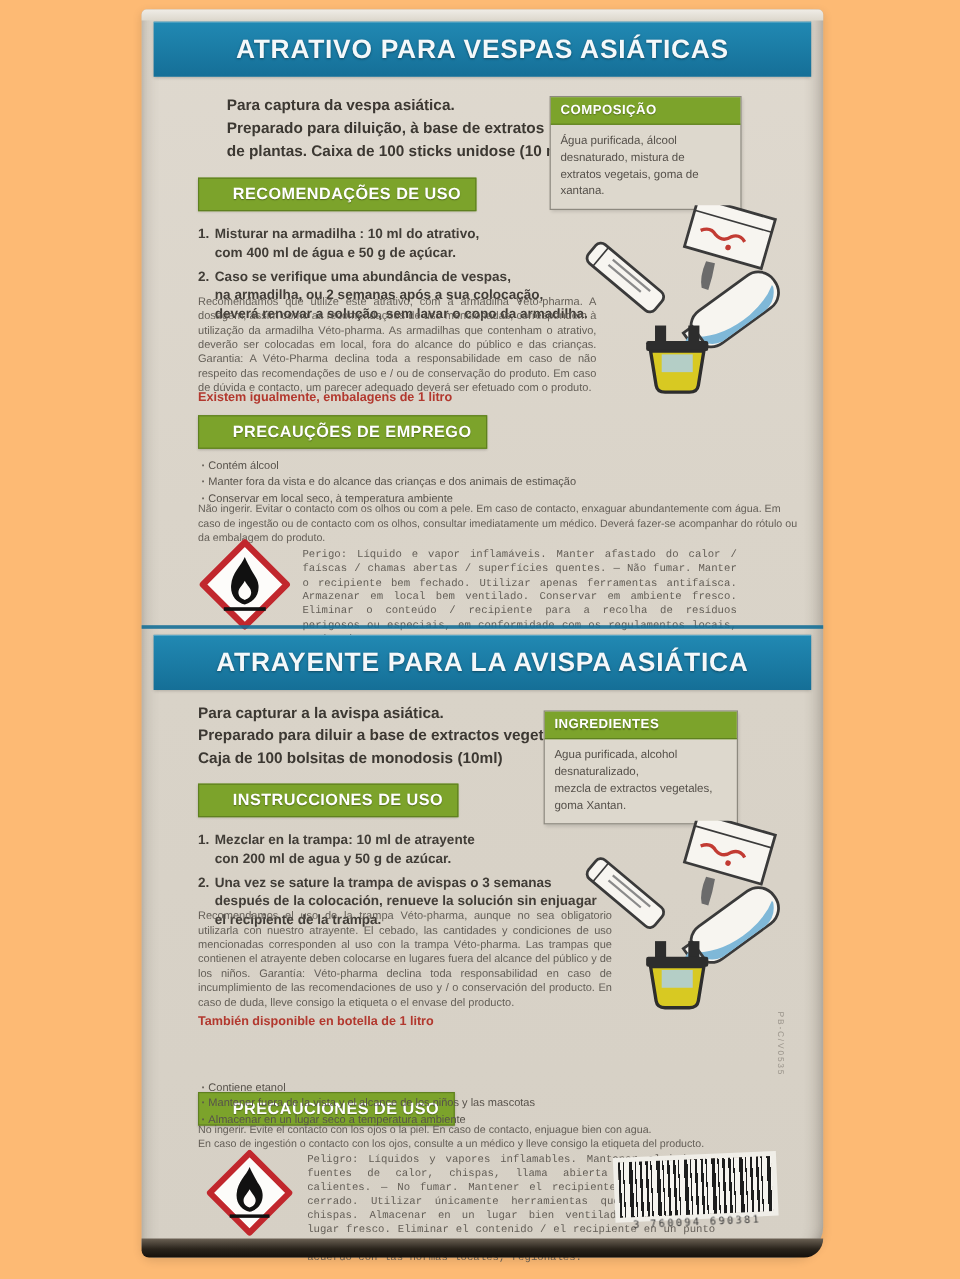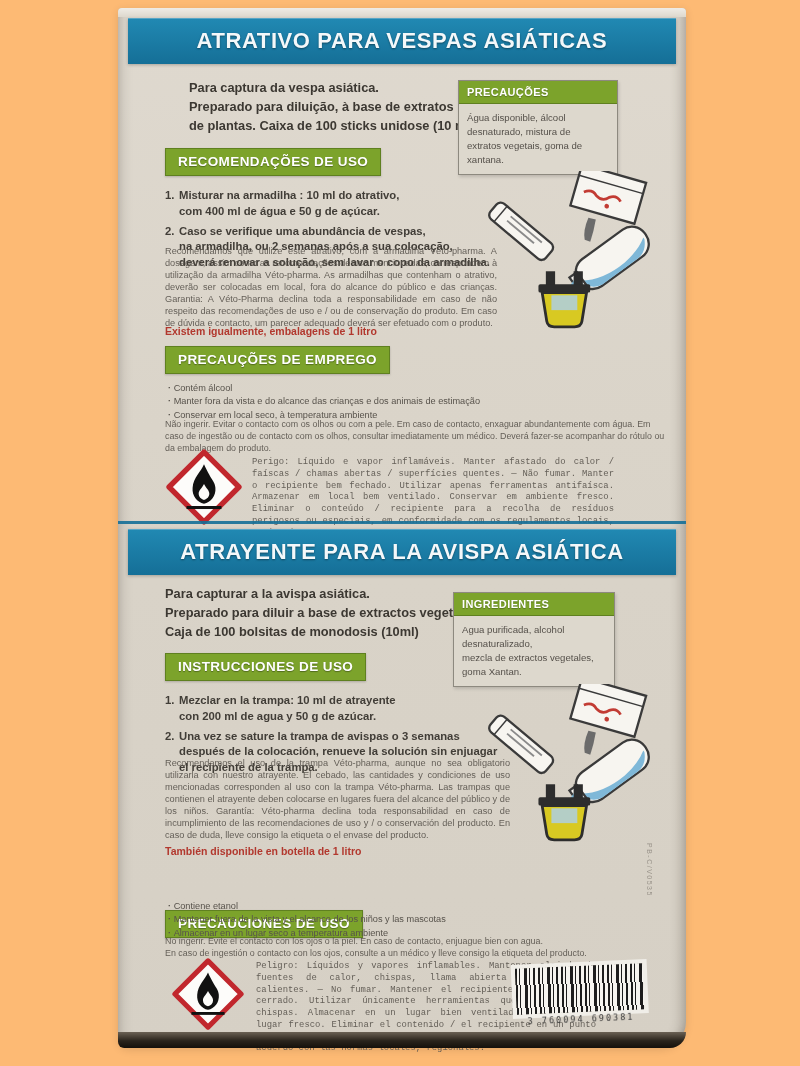--- a/index.html
+++ b/index.html
@@ -9,21 +9,21 @@
     background:linear-gradient(180deg,#dfd9cf 0%,#dad4c9 40%,#d6d0c5 100%);
     border-radius:4px 4px 26px 10px;
     box-shadow:inset -7px 0 10px rgba(60,50,40,.18), inset 7px 0 9px rgba(60,50,40,.10),
                inset 0 -3px 6px rgba(0,0,0,.15), 0 2px 8px rgba(0,0,0,.12);}
   .band-blue{position:absolute;left:10px;width:548px;height:46px;
     background:linear-gradient(180deg,var(--band_blue_light,#2189b3),var(--band_blue,#156f97));
     color:#f4f8fa;font-weight:bold;font-size:22px;letter-spacing:.6px;text-align:center;
     line-height:46px;text-shadow:0 1px 2px rgba(0,0,0,.4);
     box-shadow:0 1px 3px rgba(0,0,0,.25), inset 0 1px 0 rgba(255,255,255,.25);}
   .band-green{position:absolute;background:var(--band_green,#7ca32b);color:#fff;
-    font-weight:bold;font-size:13.5px;letter-spacing:.4px;padding:5px 12px 6px 12px;
+    font-weight:bold;font-size:13.5px;letter-spacing:.4px;padding:5px 12px 6px 28px;
     border:1px solid #5f8020;text-shadow:0 1px 1px rgba(0,0,0,.35);
     box-shadow:0 1px 2px rgba(0,0,0,.2);white-space:nowrap;}
   .intro{position:absolute;left:47px;width:330px;font-size:12.8px;font-weight:bold;
     color:#3c3832;line-height:1.5;white-space:pre-line;filter:blur(.3px);}
   .side-box{position:absolute;border:1px solid #8d897f;background:#ddd8cd;
     box-shadow:1px 2px 3px rgba(0,0,0,.15);}
   .side-box .hd{background:var(--band_green,#7ca32b);color:#fff;font-weight:bold;
     font-size:11px;letter-spacing:.4px;padding:5px 8px;border-bottom:1px solid #5f8020;
     text-shadow:0 1px 1px rgba(0,0,0,.3);}
   .side-box .bd{padding:7px 8px;font-size:9.6px;color:#55504a;line-height:1.45;
@@ -72,22 +72,22 @@
 
     <div class="band-blue" style="top:10px;">
       <span>ATRATIVO PARA VESPAS ASIÁTICAS</span>
     </div>
 
     <div class="intro" style="top:70px;margin-left:24px;">Para captura da vespa asiática.
 Preparado para diluição, à base de extratos
 de plantas. Caixa de 100 sticks unidose (10 ml)</div>
 
     <div class="side-box" style="left:340px;top:72px;width:158px;">
-      <div class="hd">PRECAUÇÕES</div>
-      <div class="bd">Água disponible, álcool
+      <div class="hd">COMPOSIÇÃO</div>
+      <div class="bd">Água purificada, álcool
 desnaturado, mistura de
 extratos vegetais, goma de
 xantana.</div>
     </div>
 
     <div class="band-green" style="left:47px;top:140px;">
       <span>RECOMENDAÇÕES DE USO</span>
     </div>
 
     <div class="steps" style="top:180px;">

